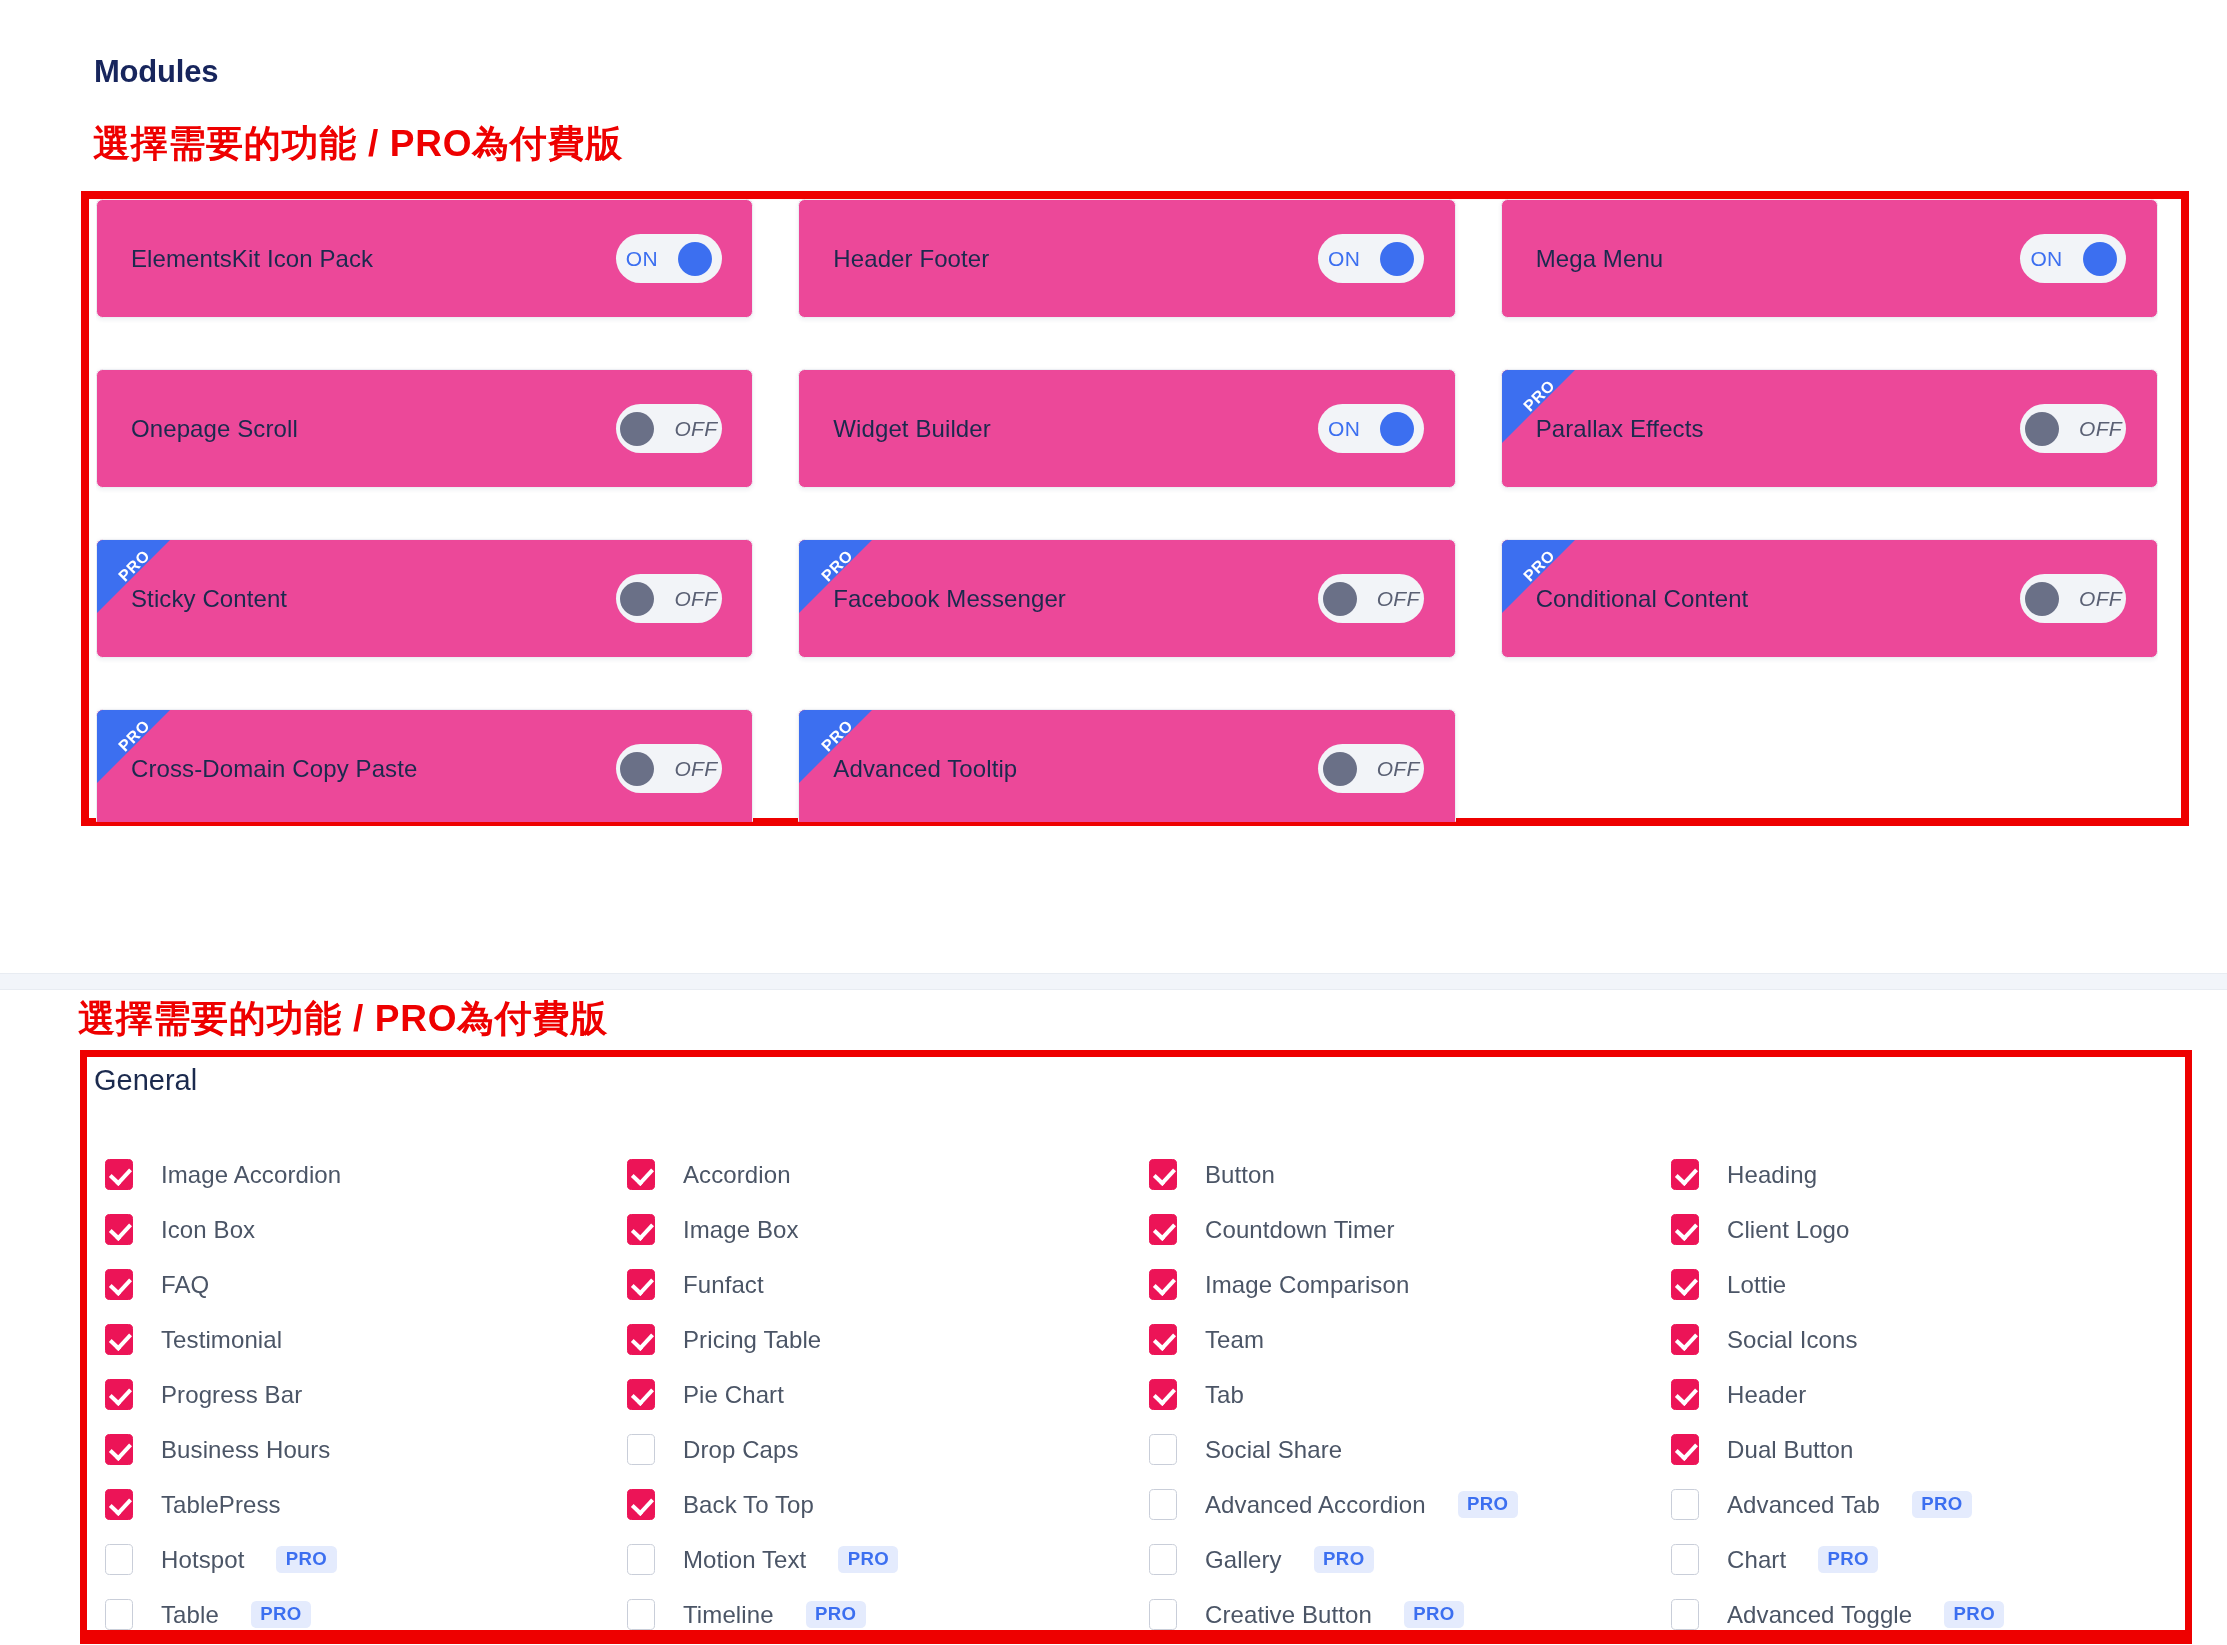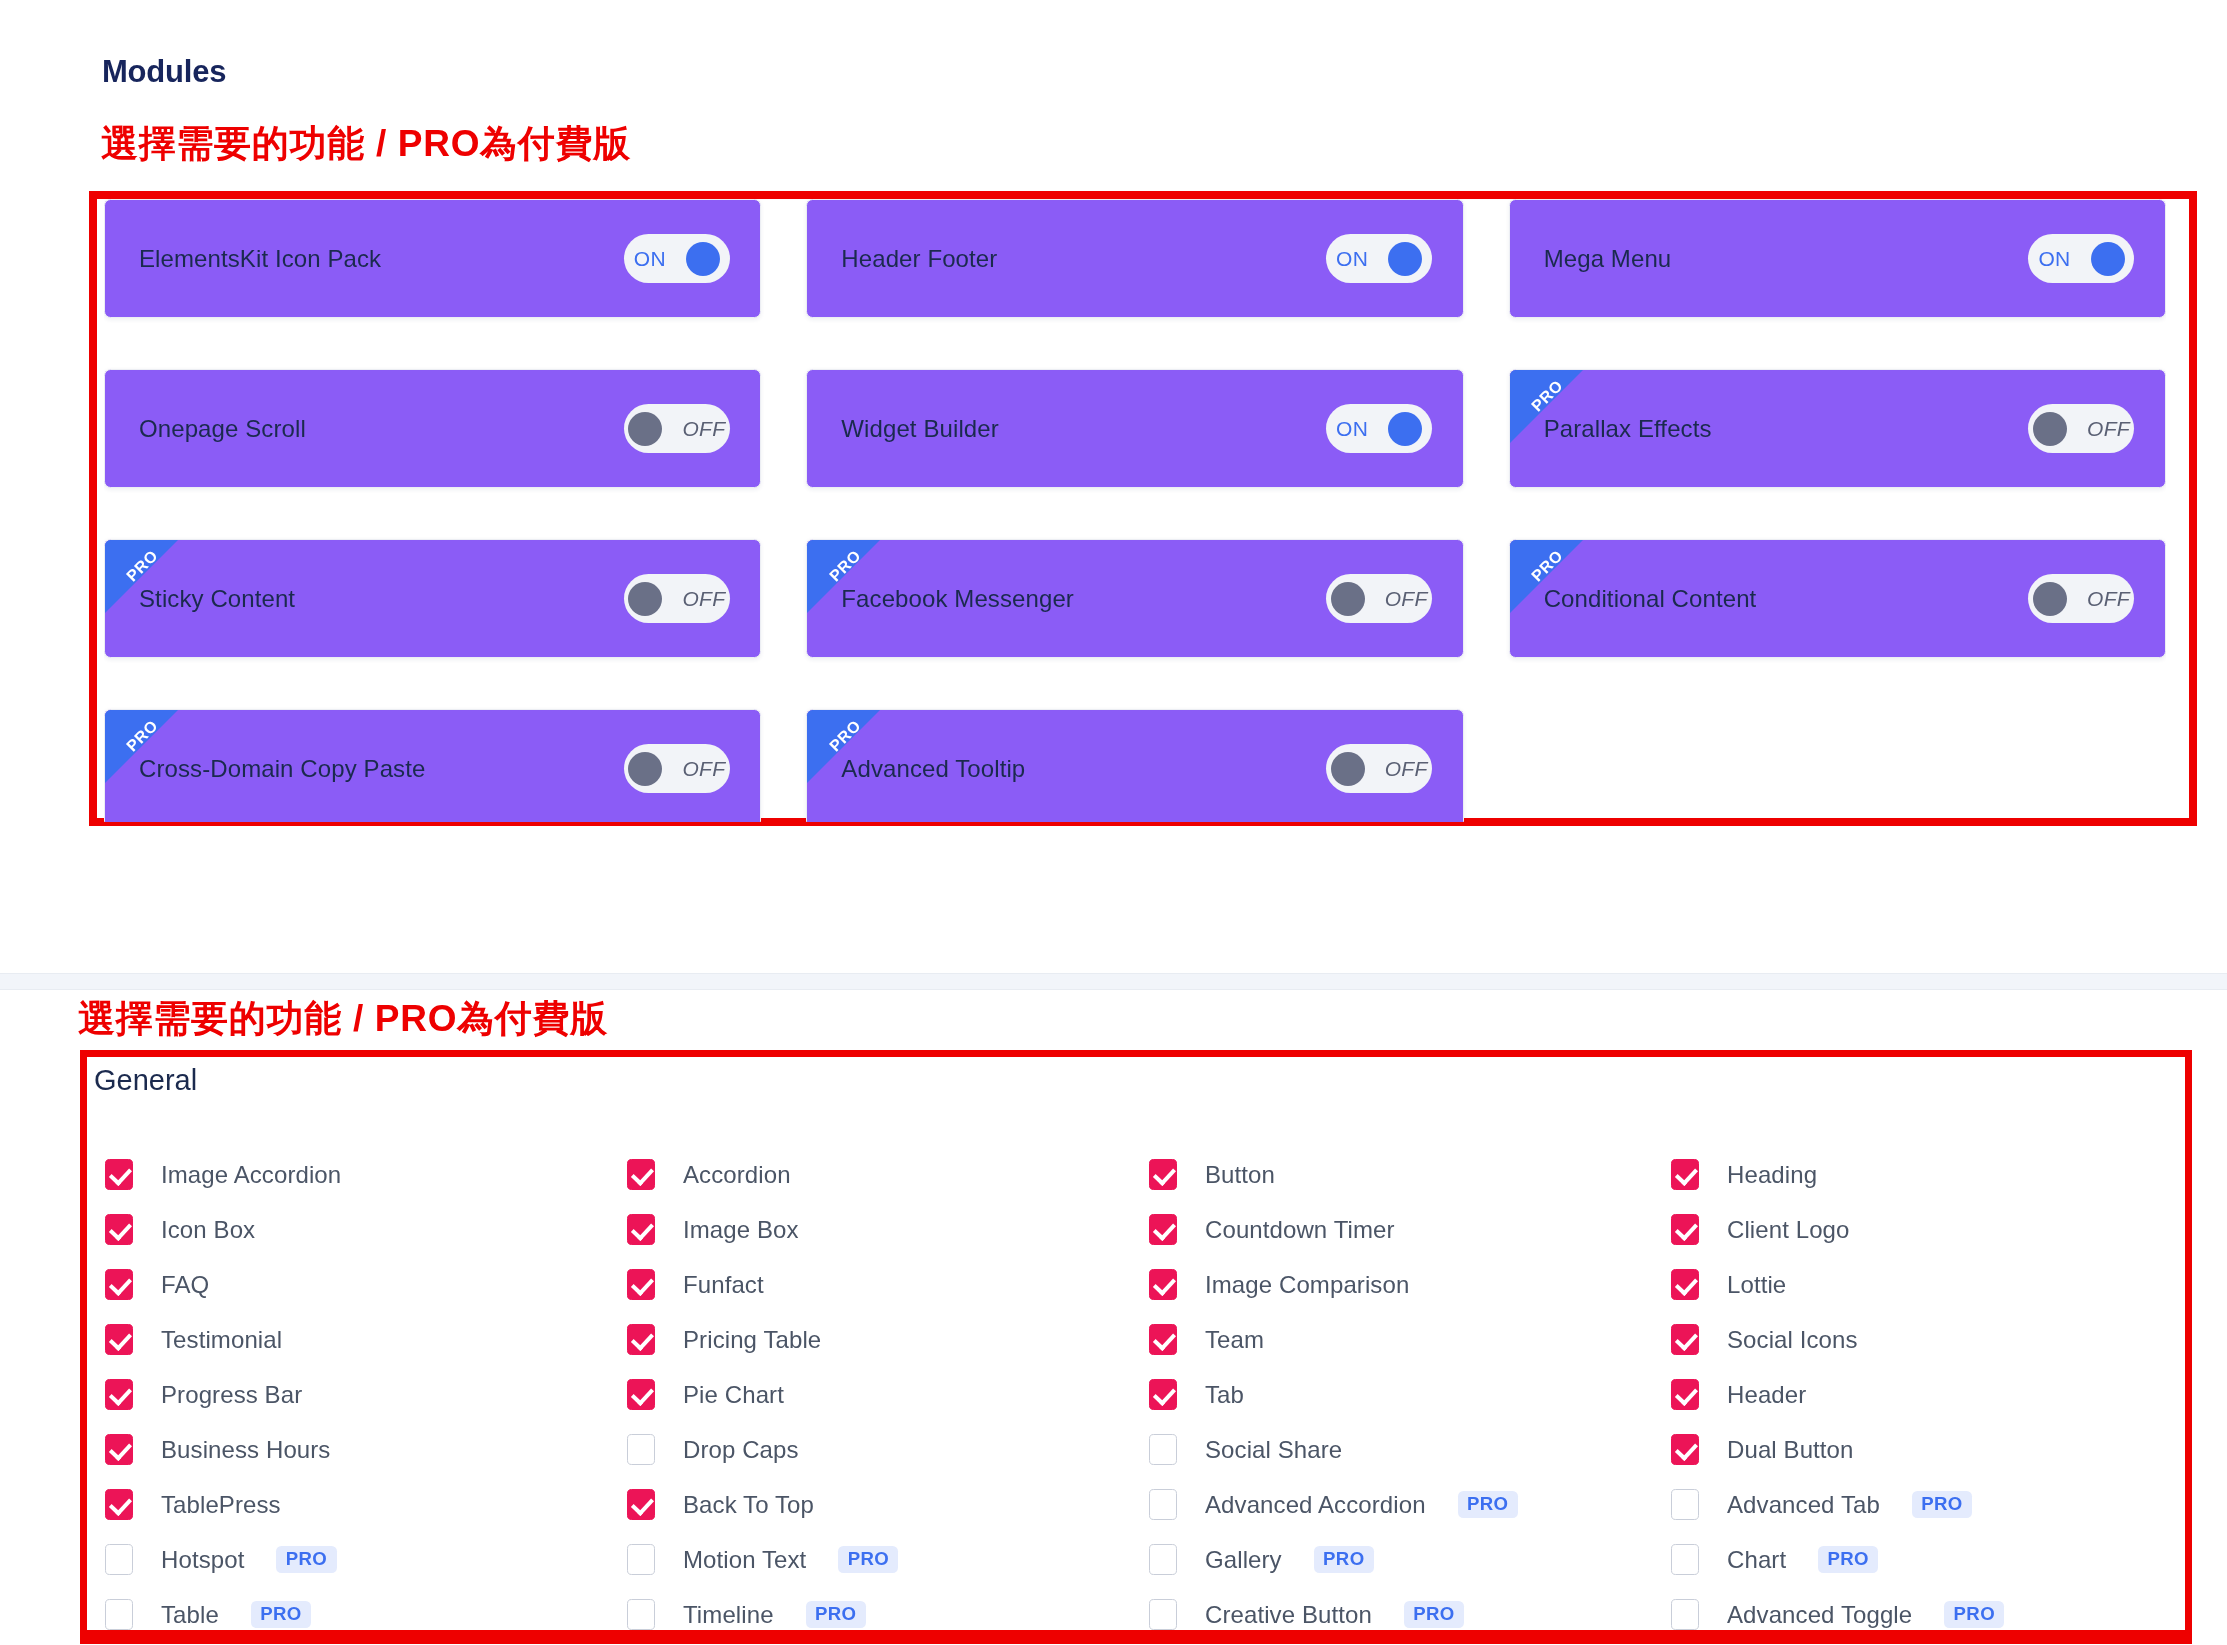--- a/index.html
+++ b/index.html
@@ -7,21 +7,21 @@
     width: 2227px;
     height: 1645px;
     background: #ffffff;
     font-family: "Liberation Sans", sans-serif;
     overflow: hidden;
   }
 
   
   #section-modules {
     position: absolute;
-    left: 8px; top: 0;
+    left: 0; top: 0;
     width: 2169px;
     height: 973px;
     background: #ffffff;
   }
 
   .page-title {
     position: absolute;
     left: 94px;
     top: 54px;
     font-size: 31px;
@@ -60,21 +60,21 @@
     display: grid;
     grid-template-columns: repeat(3, 1fr);
     grid-auto-rows: 119px;
     column-gap: 45px;
     row-gap: 51px;
     overflow: hidden;
   }
 
   .module-card {
     position: relative;
-    background: #8b5cf6;
+    background: #ec4899;
     border: 0.7px solid #eceef3;
     border-radius: 6.6px;
     box-shadow: 0 1.3px 4.6px rgba(30,40,90,0.07);
     display: flex;
     align-items: center;
     justify-content: space-between;
     padding: 0 30.5px 0 34px;
     overflow: hidden;
   }
   .module-card.empty {

